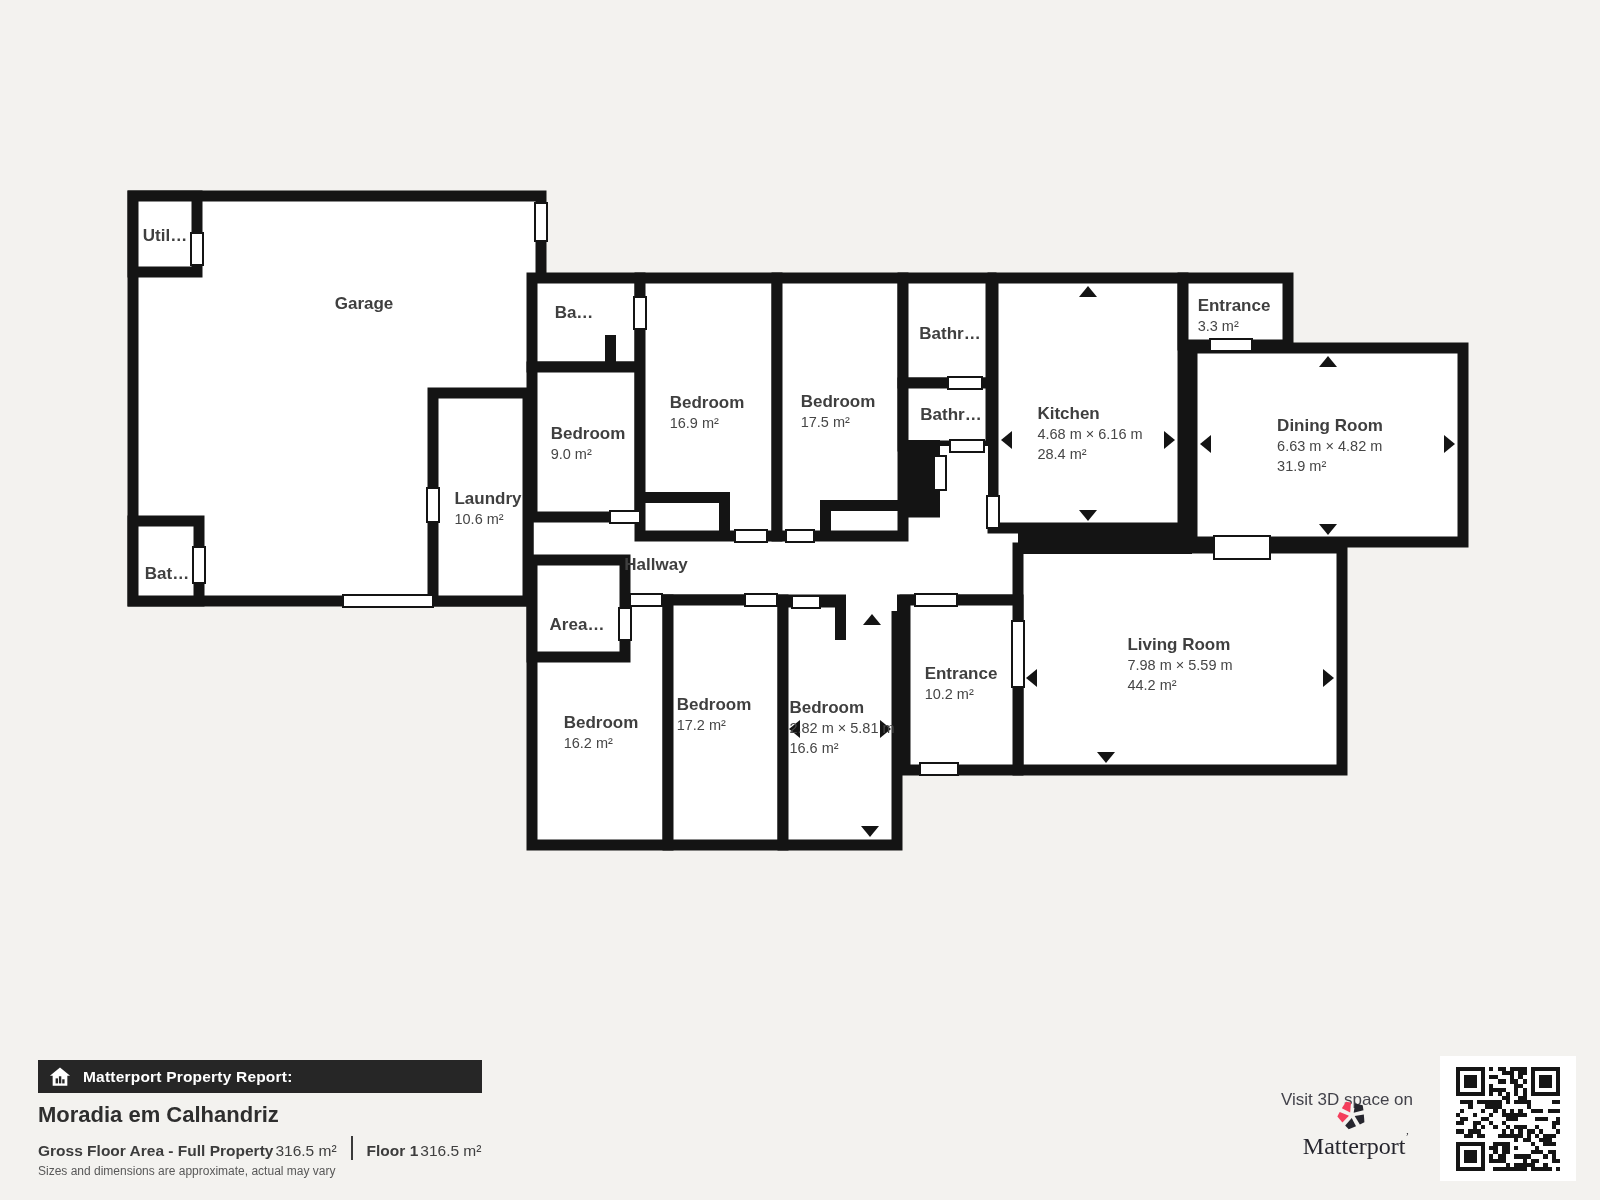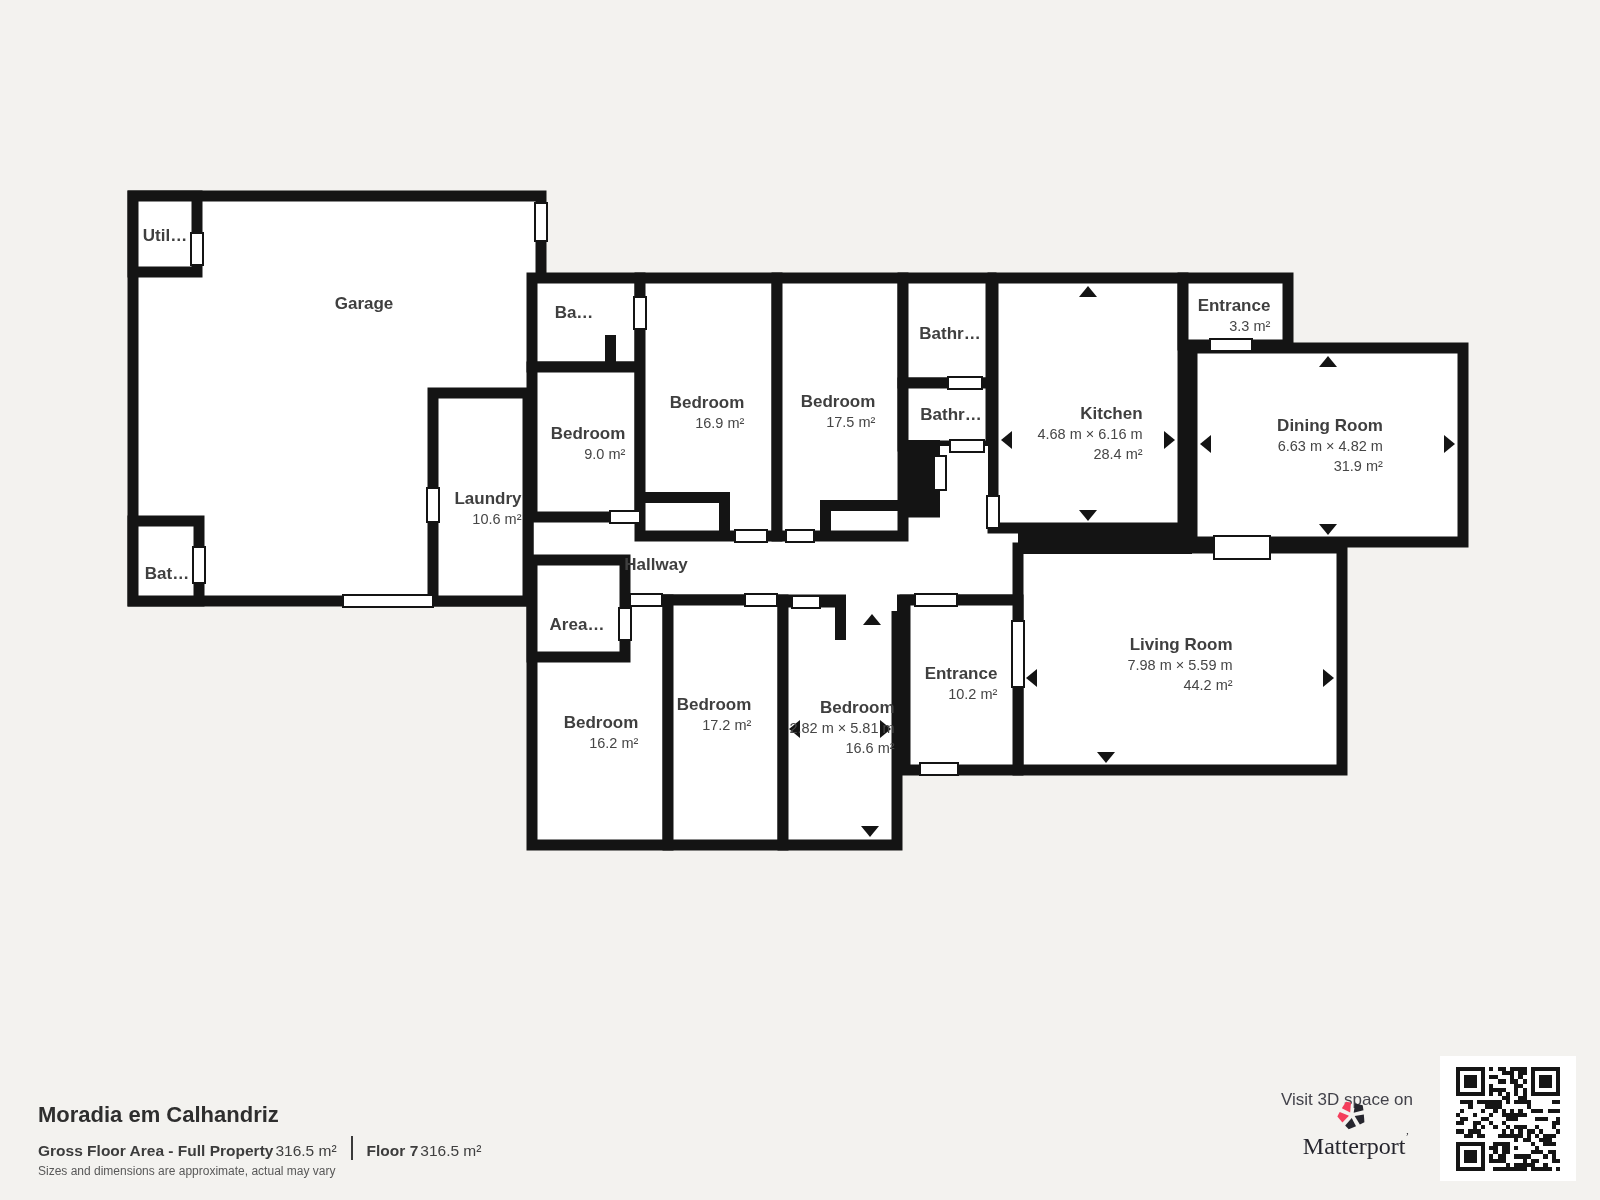--- a/index.html
+++ b/index.html
@@ -10,21 +10,21 @@
   }
   .stage{position:absolute;inset:0;}
   svg.plan{position:absolute;left:0;top:0;}
   .room{fill:#ffffff;stroke:#141414;stroke-width:11;}
   .mass{fill:#141414;}
   .wf{fill:#ffffff;}
   .slot{fill:#ffffff;stroke:#141414;stroke-width:2;}
   .arrow{fill:#141414;}
   .rlabel{
     position:absolute;transform:translate(-50%,-50%);
-    text-align:right;color:#3f3f3f;white-space:nowrap;z-index:5;
+    text-align:left;color:#3f3f3f;white-space:nowrap;z-index:5;
   }
   .rname{font-size:17px;font-weight:bold;line-height:20px;}
   .rsub{font-size:14.5px;font-weight:normal;line-height:20px;color:#464646;}
   
   .bar{
     position:absolute;left:38px;top:1060px;width:444px;height:33px;
     background:#262626;display:flex;align-items:center;z-index:6;
   }
   .bar .bicon{margin-left:11px;display:flex;}
   .bar .btext{color:#ffffff;font-size:15.5px;font-weight:bold;margin-left:12px;letter-spacing:.2px;}
@@ -193,28 +193,39 @@
   <div class="rlabel" style="left:961px;top:684px">
     <div class="rname">Entrance</div>
     <div class="rsub">10.2 m²</div>
   </div>
   <div class="rlabel" style="left:1180px;top:665px">
     <div class="rname">Living Room</div>
     <div class="rsub">7.98 m × 5.59 m</div>
     <div class="rsub">44.2 m²</div>
   </div>
 
+  <div class="bar">
+    <span class="bicon">
+      <svg width="22" height="22" viewBox="0 0 24 24">
+        <path d="M12 1.5 L23 10.5 H20 V21.5 H4 V10.5 H1 Z" fill="#ffffff"></path>
+        <rect x="7.2" y="13.5" width="2.6" height="5.5" fill="#262626"></rect>
+        <rect x="10.8" y="11.2" width="2.6" height="7.8" fill="#262626"></rect>
+        <rect x="14.4" y="14.5" width="2.6" height="4.5" fill="#262626"></rect>
+      </svg>
+    </span>
+    <span class="btext">Matterport Property Report:</span>
+  </div>
 
   <div class="ptitle">Moradia em Calhandriz</div>
 
   <div class="pstats">
     <span class="b">Gross Floor Area - Full Property</span>
     <span class="v">316.5 m²</span>
     <span class="sep"></span>
-    <span class="b">Floor 7</span>
+    <span class="b">Floor 1</span>
     <span class="v">316.5 m²</span>
   </div>
 
   <div class="pdisc">Sizes and dimensions are approximate, actual may vary</div>
 
   <div class="visit">Visit 3D space on</div>
   <div class="brandrow">
     <span style="display:flex">
       <svg width="30" height="30" viewBox="0 0 36 36">
         <g>

